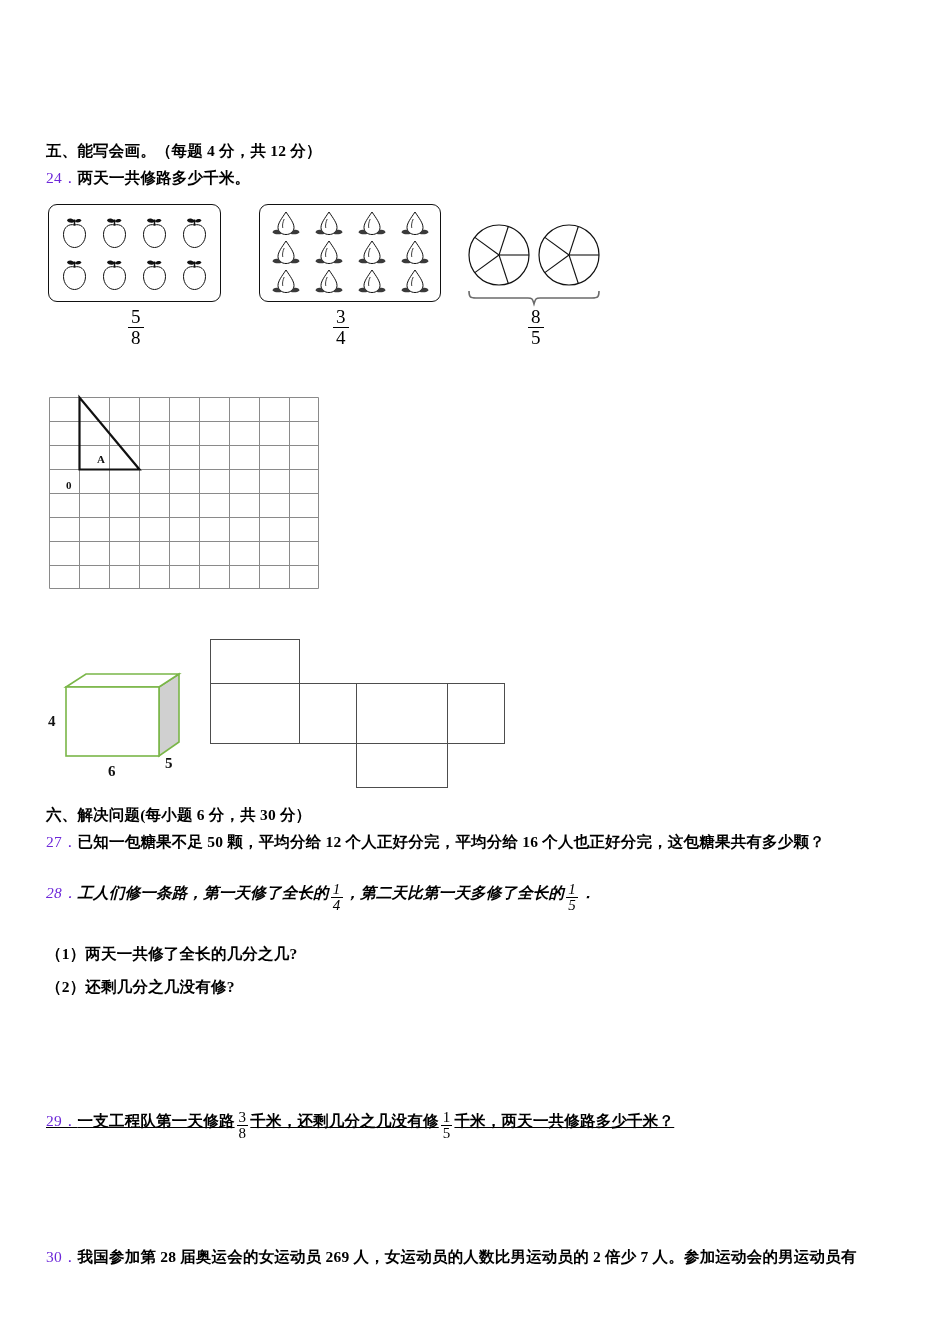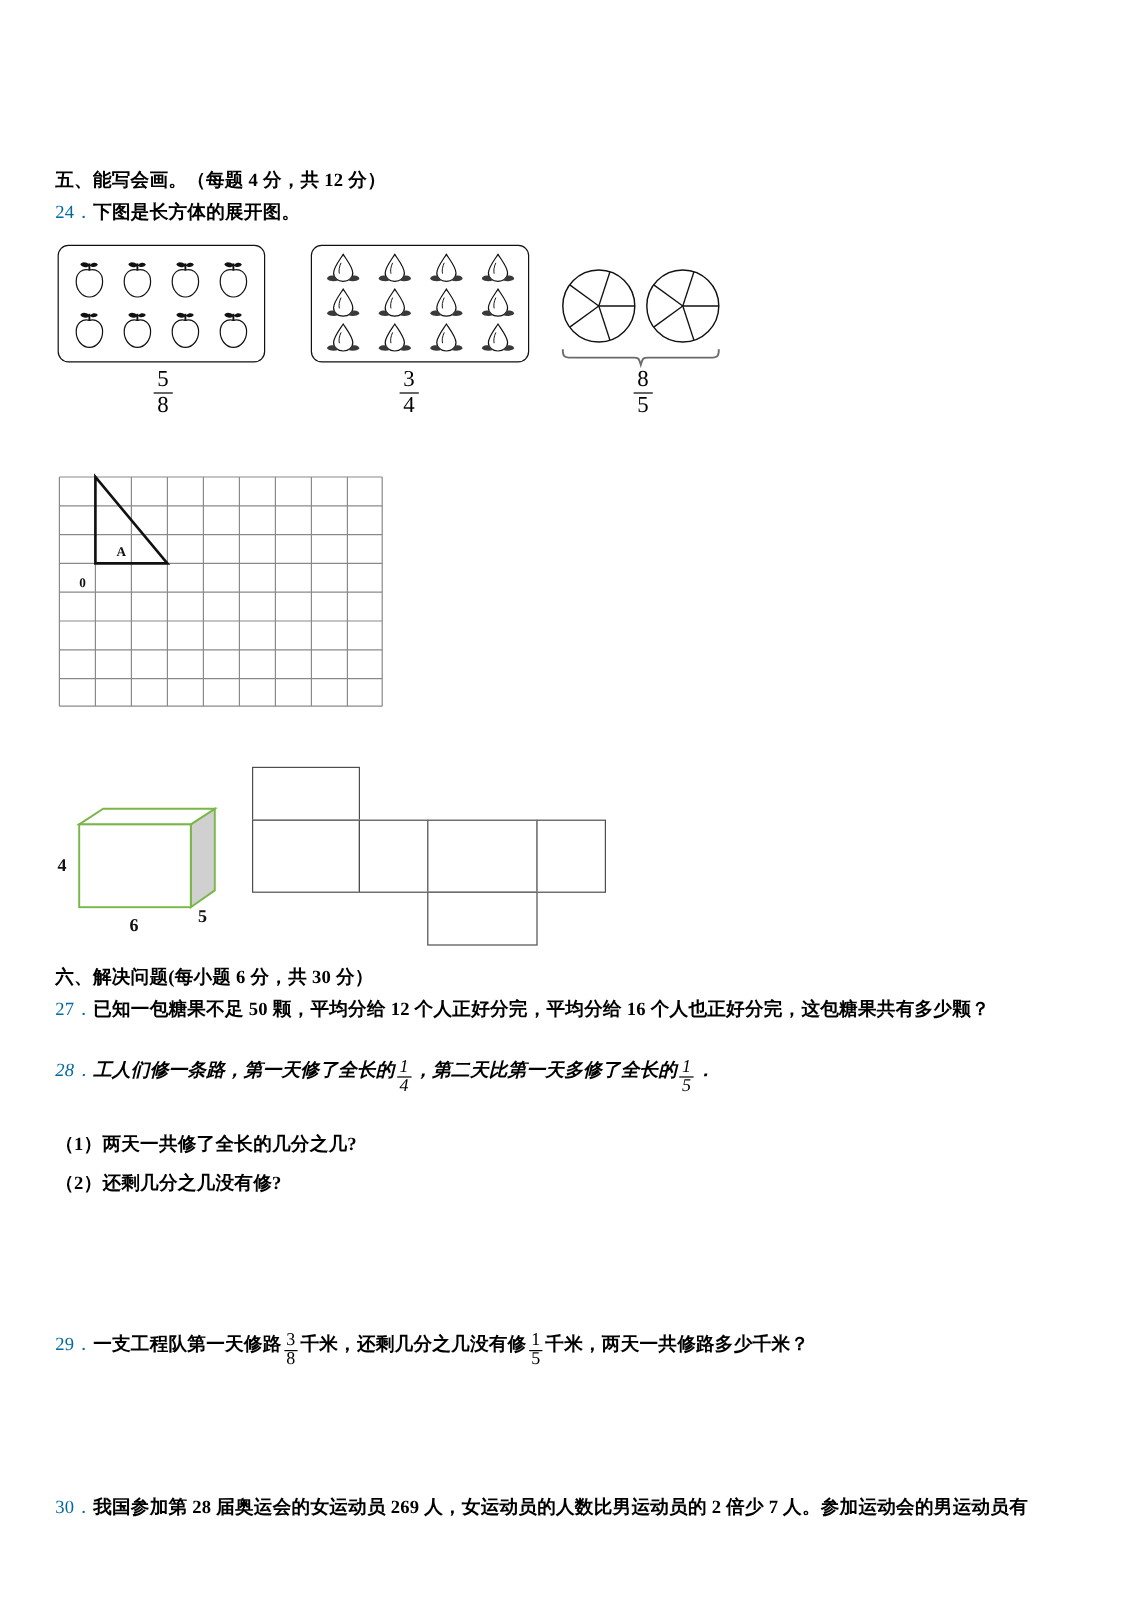--- a/index.html
+++ b/index.html
@@ -23,21 +23,21 @@
     margin-top: 24px;
   }
   .ln {
     position: absolute;
     white-space: nowrap;
     font-size: 15.5px;
     line-height: 1.1;
     letter-spacing: 0.2px;
   }
   .qnum {
-    color: #0369a1;
+    color: #6d28d9;
     font-family: "Liberation Serif", serif;
   }
   .bold { font-weight: bold; }
 
   
   .ifrac {
     display: inline-flex;
     flex-direction: column;
     align-items: center;
     justify-content: center;
@@ -102,21 +102,21 @@
   svg { display: block; overflow: visible; }
 </style>
 </head>
 <body>
 
 <div class="page">
 
   <div class="ln bold" style="left:46px; top:118px;">五、能写会画。（每题 4 分，共 12 分）</div>
 
   <div class="ln" style="left:46px; top:145px;">
-    <span class="qnum">24．</span><span class="bold">下图是长方体的展开图。</span>
+    <span class="qnum">24．</span><span class="bold">两天一共修路多少千米。</span>
   </div>
 
   <div class="fruitbox" style="left:48px; top:180px; width:173px; height:98px;">
     <div class="fruitgrid" style="grid-template-columns:repeat(4,1fr); grid-template-rows:repeat(2,1fr); padding:6px;">
       <svg width="31" height="33" viewBox="0 0 31 33">
           <path d="M15.5 9 C10 7.5 4.5 11 4.5 18.5 C4.5 25.5 9.5 31.5 15.5 31.5 C21.5 31.5 26.5 25.5 26.5 18.5 C26.5 11 21 7.5 15.5 9 Z" fill="#fff" stroke="#111" stroke-width="1"></path>
           <path d="M15.5 9.5 L15.5 3.5" stroke="#111" stroke-width="1.6" fill="none"></path>
           <path d="M15.5 4.5 C12 1.5 8.5 2.5 8 4.5 C9.5 7 13.5 7.5 15.5 5.5 Z" fill="#111"></path>
           <path d="M16 4.8 C18.5 2 22 2.8 22.5 4.6 C21 6.8 17.8 7 16 5.4 Z" fill="#111"></path>
         </svg>
@@ -341,21 +341,21 @@
         <span class="den">4</span>
       </span><span class="bold">，第二天比第一天多修了全长的</span><span class="ifrac">
         <span class="num">1</span>
         <span class="den">5</span>
       </span><span class="bold">．</span>
   </div>
 
   <div class="ln bold" style="left:46px; top:921px;">（1）两天一共修了全长的几分之几?</div>
   <div class="ln bold" style="left:46px; top:954px;">（2）还剩几分之几没有修?</div>
 
-  <div class="ln" style="left:46px; top:1088px;">
+  <div class="ln" style="left:46px; top:1088px;text-decoration:underline;">
     <span class="qnum">29．</span><span class="bold">一支工程队第一天修路</span><span class="ifrac">
         <span class="num">3</span>
         <span class="den">8</span>
       </span><span class="bold">千米，还剩几分之几没有修</span><span class="ifrac">
         <span class="num">1</span>
         <span class="den">5</span>
       </span><span class="bold">千米，两天一共修路多少千米？</span>
   </div>
 
   <div class="ln" style="left:46px; top:1224px;">

